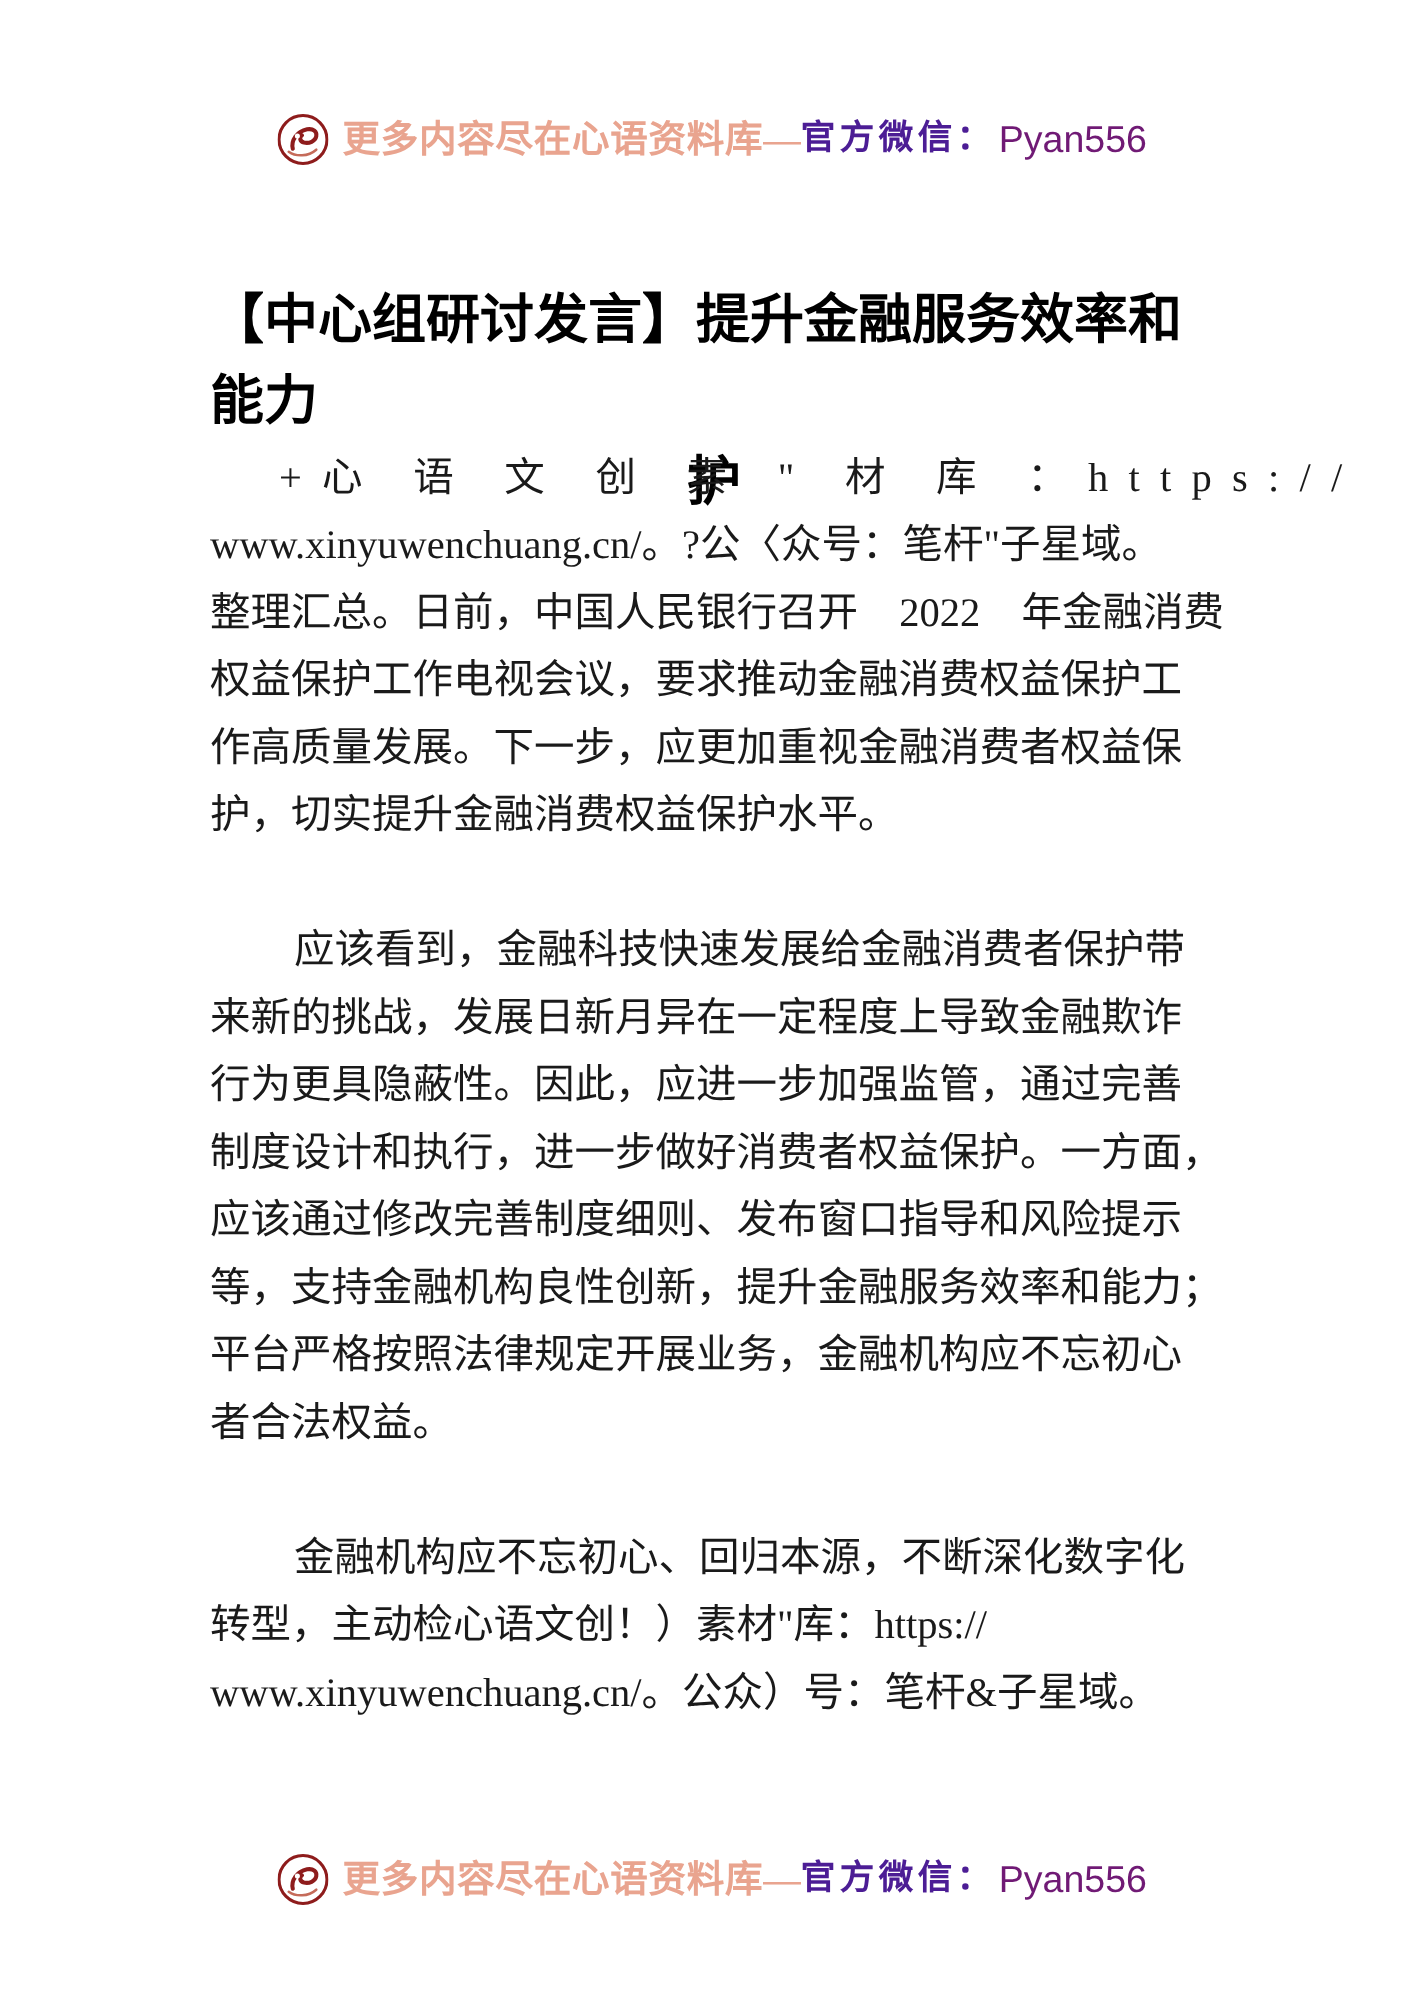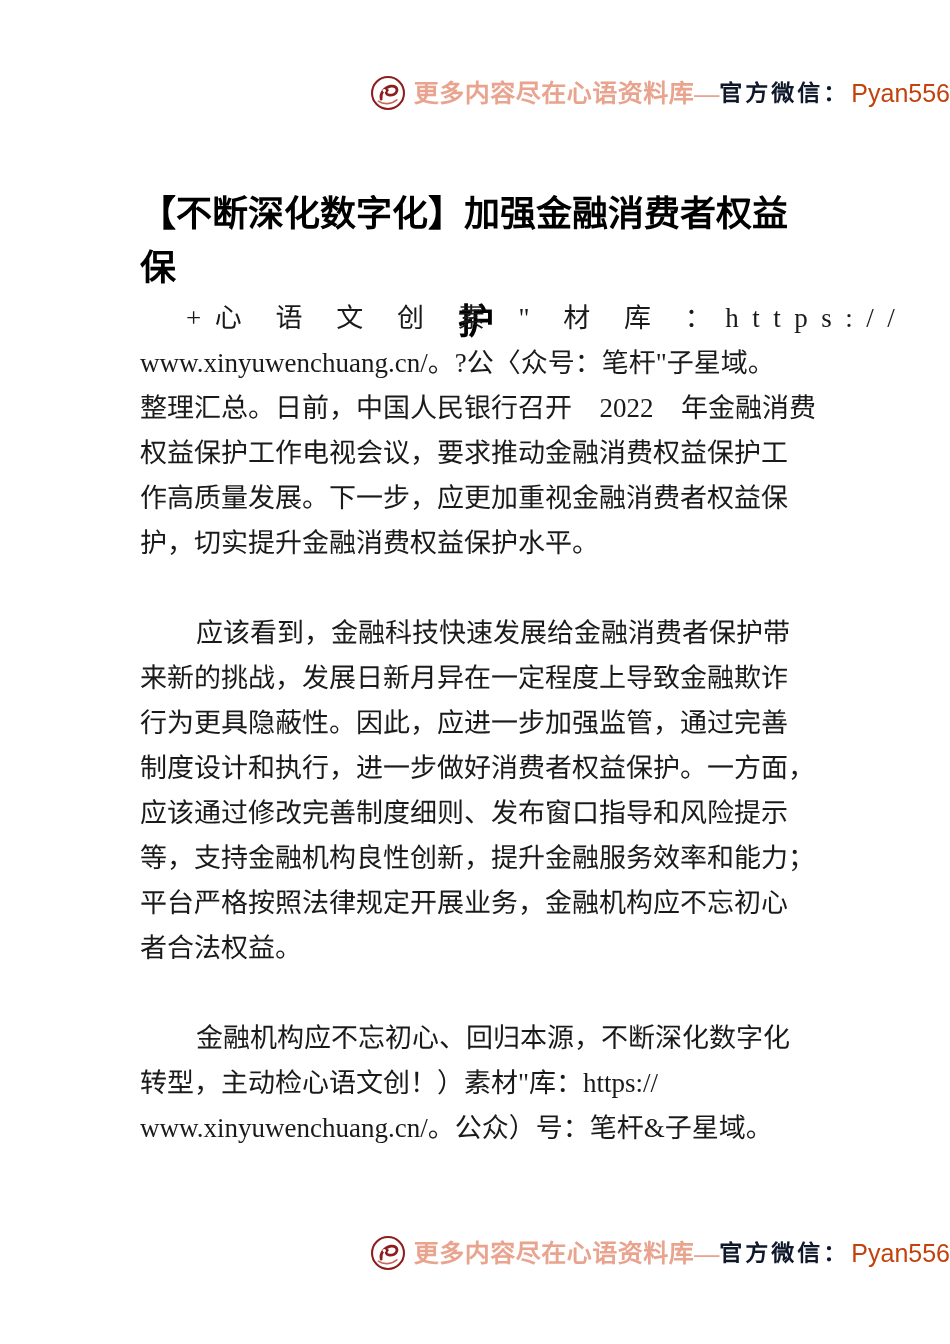--- a/index.html
+++ b/index.html
@@ -20,21 +20,21 @@
   }
 
   
   .watermark {
     position: absolute;
     left: 0;
     width: 950px;
     height: 46px;
     display: flex;
     align-items: center;
-    justify-content: flex-end;
+    justify-content: center;
     gap: 0;
     white-space: nowrap;
     user-select: none;
   }
   .watermark.header { top: 70px; }
   .watermark.footer { top: 1230px; }
 
   .wm-logo {
     width: 34px;
     height: 34px;
@@ -53,33 +53,33 @@
   }
 
   .wm-dash {
     font-size: 25px;
     font-weight: 700;
     color: #e9a48f;
     line-height: 1;
   }
 
   .wm-text2 {
-    font-family: Liberation Sans, sans-serif;
+    font-family: Liberation Mono, monospace;
     font-size: 23px;
     font-weight: 700;
-    color: #0f172a;
+    color: #4c1d95;
     letter-spacing: 3px;
     line-height: 1;
   }
 
   .wm-id {
     font-family: "Liberation Sans", "DejaVu Sans", sans-serif;
     font-size: 25px;
     font-weight: 400;
-    color: #c2410c;
+    color: #701a75;
     letter-spacing: 0px;
     line-height: 1;
     margin-left: 2px;
   }
 
   
   .doc-title {
     position: absolute;
     left: 140px;
     top: 163px;
@@ -145,21 +145,21 @@
       <path d="M22 74 C36 84 60 84 76 70" fill="none" stroke="#c56b5a" stroke-width="5" stroke-linecap="round"></path>
       <circle cx="39" cy="43" r="5" fill="#ffffff"></circle>
     </svg>
     <span class="wm-text">更多内容尽在心语资料库</span>
     <span class="wm-dash">—</span>
     <span class="wm-text2">官方微信：</span>
     <span class="wm-id">Pyan556</span>
   </div>
 
   <h1 class="doc-title">
-    <span class="t-line l1">【不断深化数字化】加强金融消费者权益保</span>
+    <span class="t-line l1">【中心组研讨发言】提升金融服务效率和能力</span>
     <span class="t-line l2">护</span>
   </h1>
 
   <div class="body-area">
 
     <div class="para p1">
       <span class="line sp1"><span>+</span><span>心 语 文 创 素 " 材 库 ：</span><span>https://</span></span>
 
       <span class="line sp0">www.xinyuwenchuang.cn/。?公〈众号：笔杆"子星域。</span>
 

